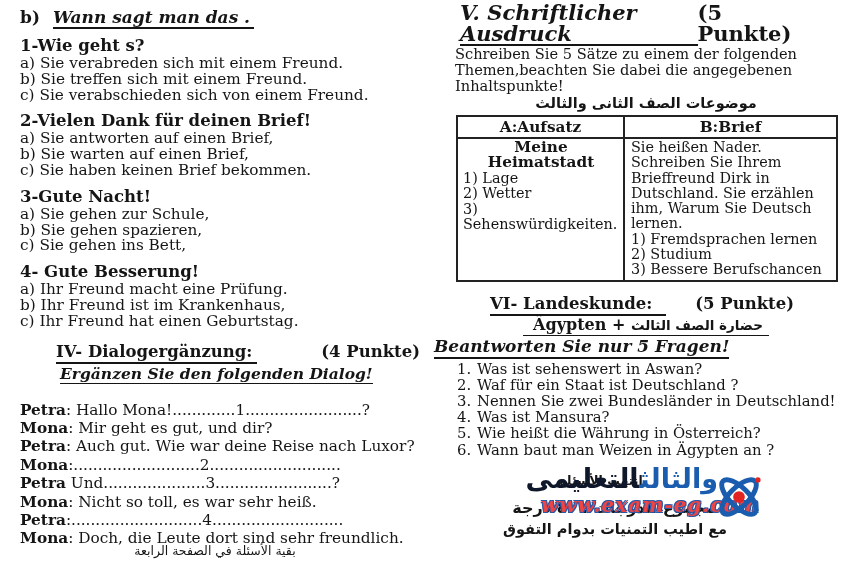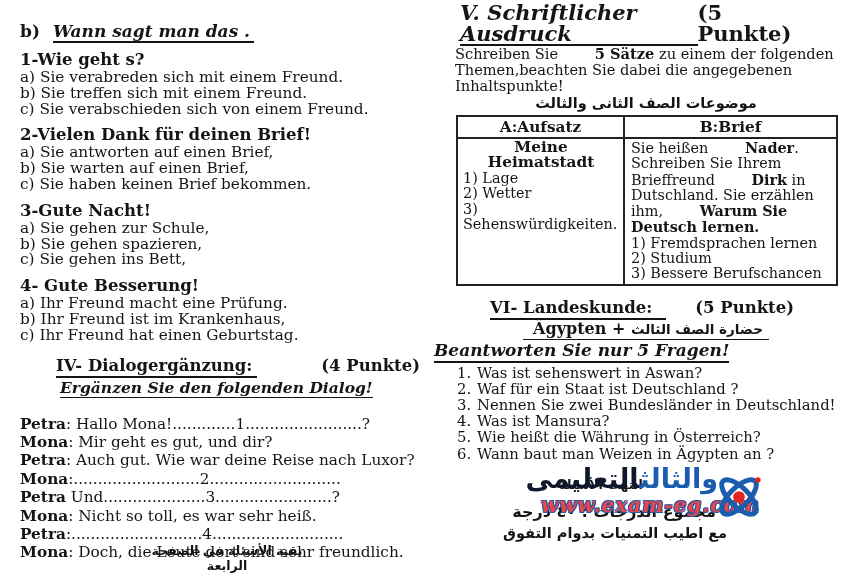--- a/index.html
+++ b/index.html
@@ -4,21 +4,21 @@
 <style>
   html,body { margin:0; padding:0; background:#ffffff; }
   .page {
     position:relative; width:845px; height:582px; background:#ffffff;
     font-family:"DejaVu Serif","Liberation Serif",serif;
     color:#151515; overflow:hidden;
   }
   .ar { font-family:"DejaVu Sans","Liberation Sans",sans-serif; }
 
   
-  .col-left { position:absolute; left:20px; top:20px; width:422px; }
+  .col-left { position:absolute; left:20px; top:6px; width:422px; }
   .head-b { font-size:17px; font-weight:bold; line-height:22px; }
   .head-b .b-title {
     margin-left:13px; font-style:italic;
     border-bottom:2px solid #151515; padding-right:4px;
   }
   .qblock { margin-top:7px; }
   .qblock:first-of-type { margin-top:2px; }
   .qtitle { font-size:16.5px; font-weight:bold; line-height:21px; }
   .opt { font-size:15.3px; line-height:15.8px; }
 
@@ -27,42 +27,42 @@
   .iv-points { margin-left:auto; margin-right:22px; }
   .iv-instr {
     margin-left:40px; font-size:15.5px; font-weight:bold; font-style:italic;
     border-bottom:1.5px solid #151515; display:inline-block; line-height:19px;
   }
   .dialog { margin-top:17px; }
   .dline { font-size:15.3px; line-height:18.4px; }
   .dline .speaker { font-weight:bold; }
 
   .footer-left-ar {
-    position:absolute; left:132px; top:543px; width:190px;
-    text-align:center; font-size:12.5px; font-weight:bold;
+    position:absolute; left:120px; top:543px; width:190px;
+    text-align:center; font-size:12.5px; font-weight:normal;
   }
 
   
   .col-right { position:absolute; left:448px; top:2px; width:396px; }
   .v-head { display:flex; font-size:21px; font-weight:bold; line-height:21px; }
   .v-title { margin-left:12px; font-style:italic; border-bottom:2px solid #151515; padding-right:6px; }
   .v-points { margin-left:auto; margin-right:48px; }
   .intro { margin-left:7px; font-size:14.6px; line-height:16px; }
   .topics-ar { text-align:center; font-size:14.5px; font-weight:bold; line-height:19px; }
 
   table.themes {
     border-collapse:collapse; margin:2px 0 0 8px; width:382px;
     font-size:14.4px;
   }
   table.themes th, table.themes td { border:2px solid #222; }
   table.themes th { font-size:15.3px; font-weight:bold; text-align:center; padding:0 2px; line-height:20px; }
   td.cell-a { width:156px; vertical-align:top; padding:1px 4px 2px 5px; line-height:15.4px; }
   td.cell-b { vertical-align:top; padding:1px 12px 2px 6px; line-height:15.3px; }
   .a-title { text-align:center; font-weight:bold; font-size:15.3px; }
-  .b-bold { font-weight:bold;margin-left:32px; }
+  .b-bold { font-weight:normal; }
   .b-item, .a-item { display:block; }
 
   .vi-head { margin-top:11px; display:flex; font-size:16.5px; font-weight:bold; line-height:21px; }
   .vi-title { margin-left:42px; border-bottom:2px solid #151515; padding-right:8px; white-space:pre; }
   .vi-points { margin-left:auto; margin-right:50px; }
   .vi-sub { text-align:center; line-height:19px; margin-top:-1px; }
   .vi-sub .inner { border-bottom:1.5px solid #151515; padding:0 6px 1px 10px; font-weight:bold; }
   .vi-sub .de { font-size:16px; }
   .vi-sub .arb { font-size:13.5px; font-weight:bold; }
   .vi-instr {

